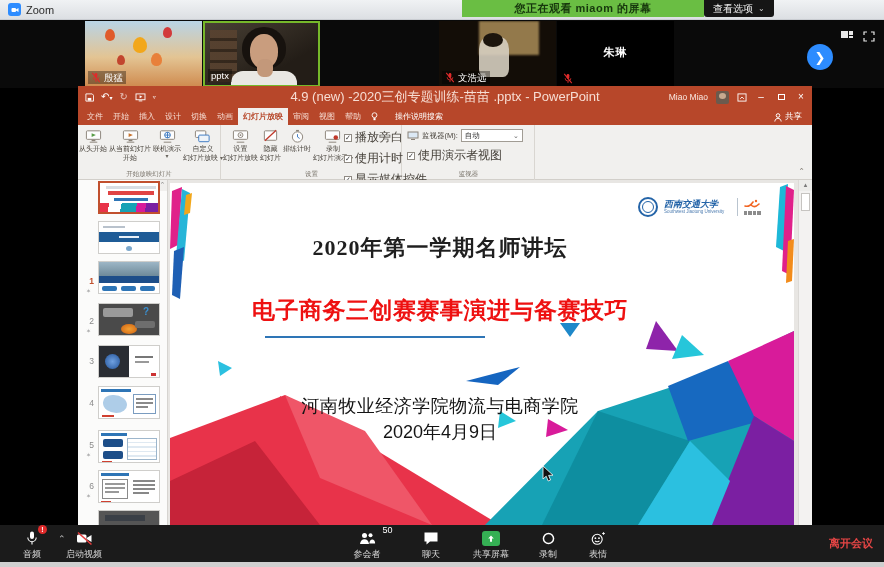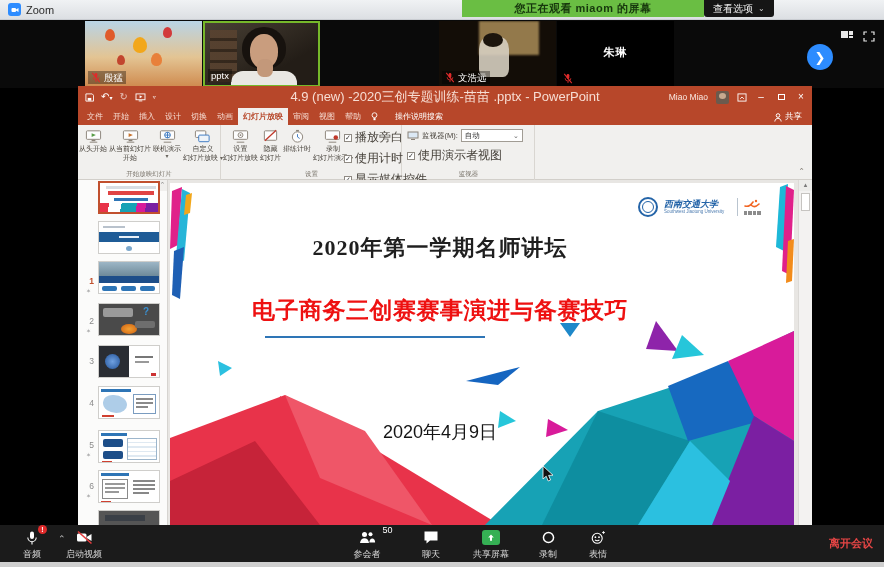--- a/index.html
+++ b/index.html
@@ -107,21 +107,21 @@
 .st3{position:absolute;left:0;top:211px;width:540px;text-align:center;font-size:18px;color:#141414;letter-spacing:.5px}
 .st4{position:absolute;left:0;top:237px;width:540px;text-align:center;font-size:18px;color:#141414}
 .cursor{position:absolute;left:372px;top:283px}
 
 .pscroll{position:absolute;left:720px;top:94px;width:14px;height:345px;background:#f3f2f1;border-left:1px solid #dcdad7}
 .psup{position:absolute;top:0;left:0;width:100%;height:11px;background:#ececea;color:#7a7a7a;font-size:7px;text-align:center;line-height:10px}
 .psthumb{position:absolute;top:13px;left:2px;width:9px;height:18px;background:#fff;border:1px solid #c6c4c1}
 
 .btb{position:absolute;left:0;top:525px;width:884px;height:37px;background:#1b1b1b}
 .titem{position:absolute;top:4px;transform:translateX(-50%);text-align:center;color:#d9d9d9;cursor:pointer}
-.ticn{height:17px;display:flex;align-items:center;justify-content:center;position:relative}
+.ticn{height:17px;display:flex;align-items:flex-end;justify-content:center;position:relative}
 .tlbl{font-size:9px;margin-top:2px;white-space:nowrap}
 .tcaret{position:absolute;left:58px;top:9px;color:#bdbdbd;font-size:9px;cursor:pointer}
 .badge{position:absolute;right:-6px;top:-4px;width:9px;height:9px;border-radius:50%;background:#e02b2b;color:#fff;font-size:7px;line-height:9px;font-weight:bold;text-align:center}
 .pcount{position:absolute;right:-12px;top:-4px;color:#fff;font-size:9px}
 .sharebox{width:18px;height:15px;background:#35b054;border-radius:3px;display:flex;align-items:center;justify-content:center}
 .leave{position:absolute;right:11px;top:0;height:37px;display:flex;align-items:center;color:#e64545;font-size:11px;font-weight:bold;cursor:pointer}
 .bstrip{position:absolute;left:0;top:562px;width:884px;height:5px;background:#cfcfcf}
 </style>
 </head>
 <body>
@@ -557,20 +557,21 @@
                 <i></i>
                 <i></i>
                 <i></i>
               </span>
           </span>
         </div>
 
         <div class="st1">2020年第一学期名师讲坛</div>
         <div class="st2">电子商务三创赛赛事演进与备赛技巧</div>
         <div class="sline"></div>
+        <div class="st3">河南牧业经济学院物流与电商学院</div>
         <div class="st4">2020年4月9日</div>
 
         <svg class="cursor" width="13" height="16" viewBox="0 0 13 16">
             <path d="M1 0 L1 13 L4.2 10.2 L6.2 15 L8.6 14 L6.6 9.4 L11 9.2 Z" fill="#111" stroke="#fff" stroke-width="0.8"></path>
           </svg>
       </div>
     </div>
 
     <div class="pscroll">
       <div class="psup">▴</div>

